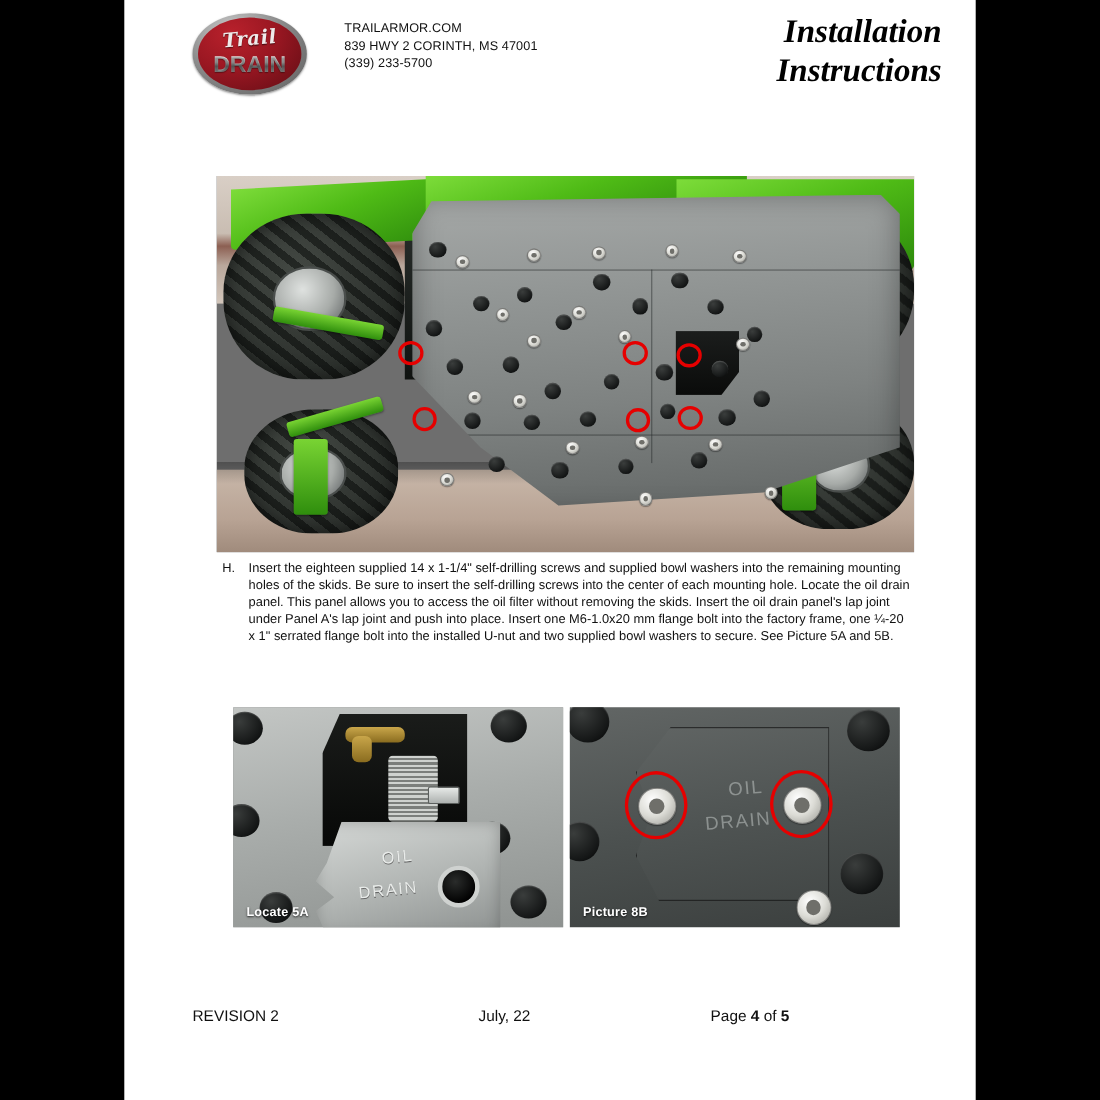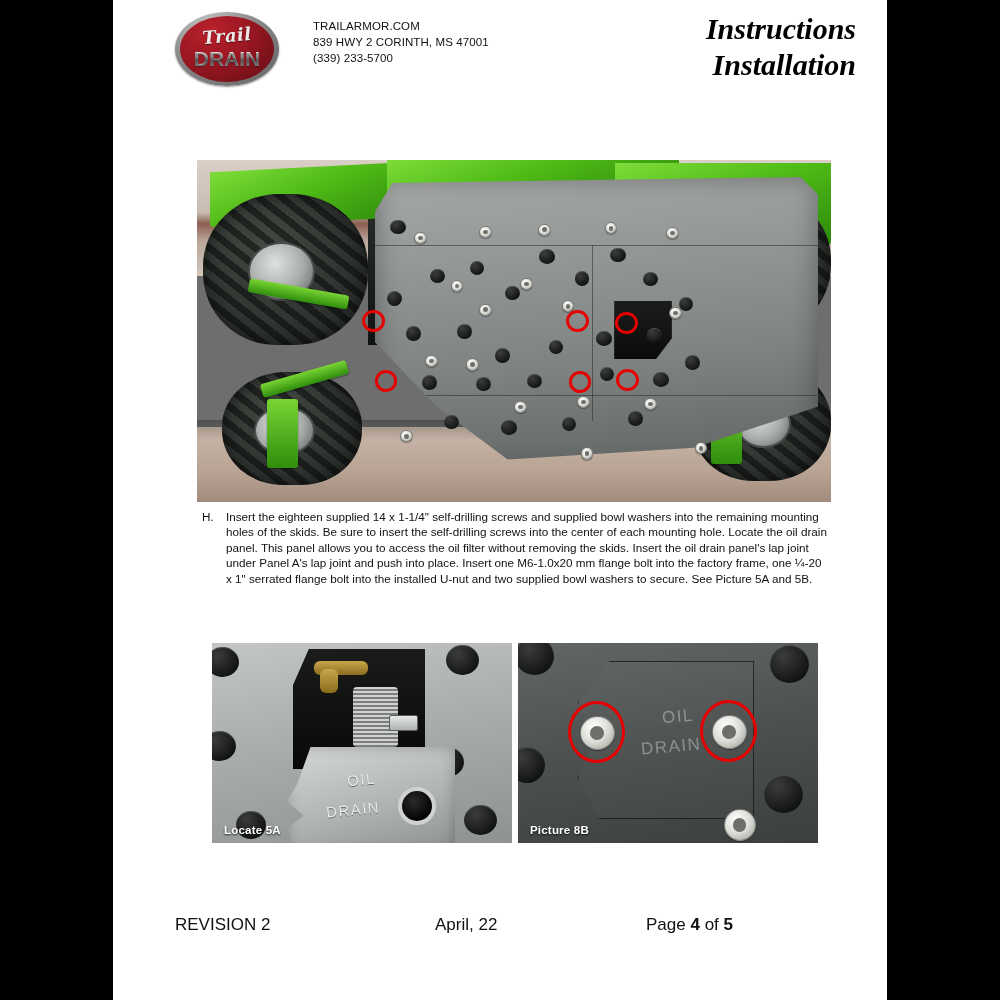--- a/index.html
+++ b/index.html
@@ -325,21 +325,21 @@
   .b-engrave {
     position: absolute;
     color: rgba(190,195,193,0.55);
     font-size: 17px;
     letter-spacing: 1.5px;
     transform: rotate(-5deg);
   }
 
   .footer-line {
     position: absolute;
-    font-size: 17px;
+    font-size: 14px;
     color: #111111;
     white-space: nowrap;
   }
   #footer-revision { left: 62px;  top: 915px; }
   #footer-date     { left: 322px; top: 915px; }
   #footer-page     { left: 533px; top: 915px; }
   #footer-enjoy    { left: 0; top: 932px; width: 774px; text-align: center; }
   #footer-page b { font-weight: bold; }
 </style>
 </head>
@@ -357,22 +357,22 @@
       </div>
     </div>
 
     <div id="company-address">
       <div>TRAILARMOR.COM</div>
       <div>839 HWY 2 CORINTH, MS 47001</div>
       <div>(339) 233-5700</div>
     </div>
 
     <div id="doc-title">
+      <div>Installation</div>
       <div>Instructions</div>
-      <div>Installation</div>
     </div>
   </div>
 
   <div id="main-photo">
     <div class="bg-wall"></div>
     <div class="bg-floor"></div>
     <div class="bg-shadow"></div>
 
     <div class="void v1"></div>
     <div class="void v2"></div>
@@ -512,16 +512,16 @@
     <div class="washer" style="left:64.5%; top:36.0%; width:11%; height:16%;"></div>
     <div class="washer" style="left:68.5%; top:83.0%; width:10%; height:15%;"></div>
 
     <div class="marker-circle" style="left:16.5%; top:29.0%; width:19%; height:31%;"></div>
     <div class="marker-circle" style="left:60.5%; top:28.5%; width:19%; height:31%;"></div>
 
     <div class="sub-caption">Picture 8B</div>
   </div>
 
   <div class="footer-line" id="footer-revision">REVISION 2</div>
-  <div class="footer-line" id="footer-date">April, 22</div>
+  <div class="footer-line" id="footer-date">July, 22</div>
   <div class="footer-line" id="footer-page"><span>Page </span><b>4</b><span> of </span><b>5</b></div>
 
 </div>
 
 </body></html>

